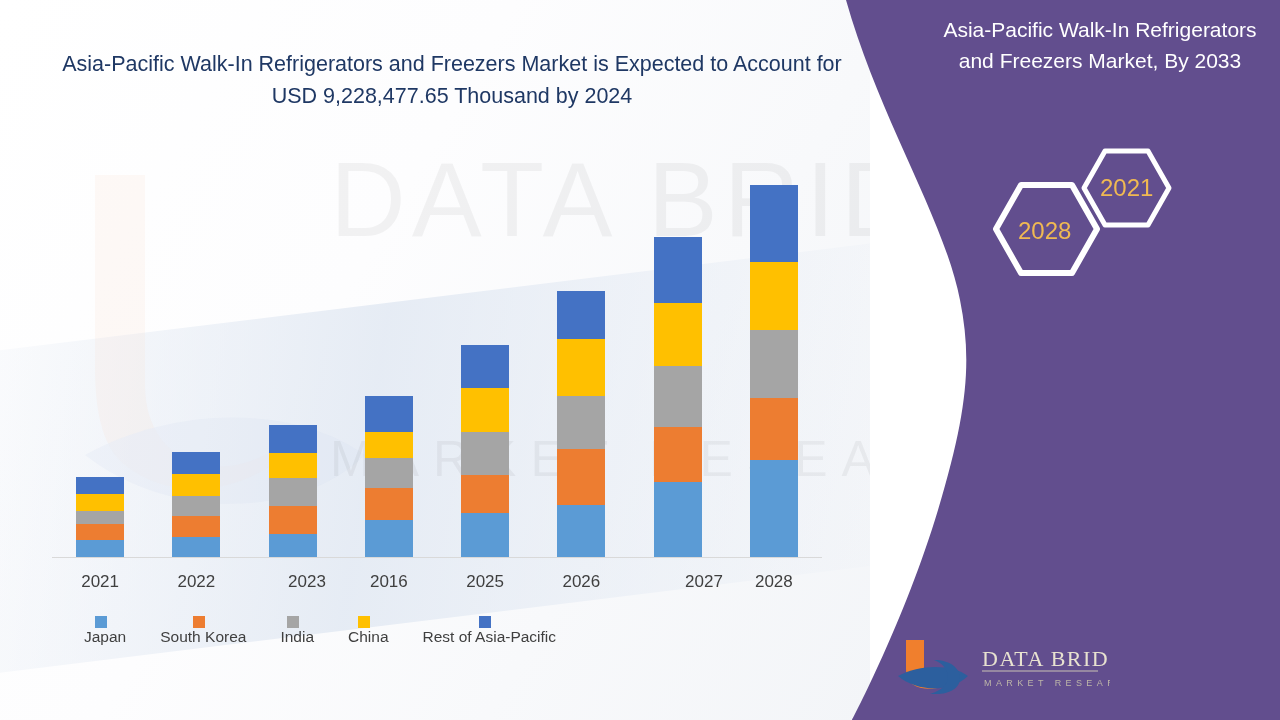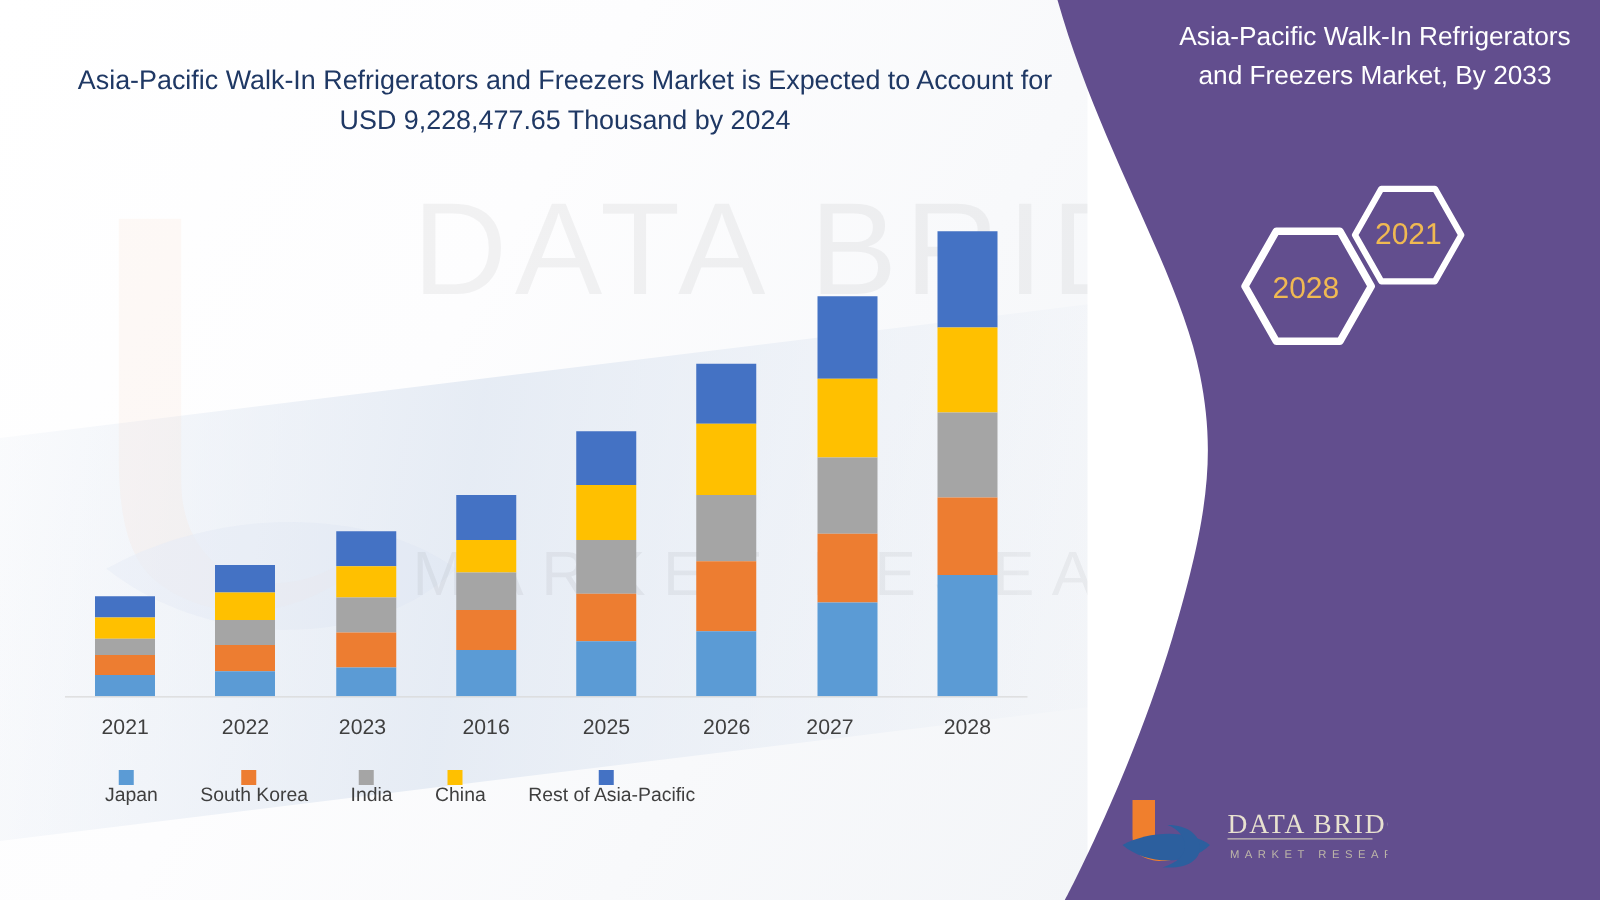--- a/index.html
+++ b/index.html
@@ -262,25 +262,25 @@
             <div class="seg" style="height: 68px; background: rgb(255, 192, 0);"></div>
             <div class="seg" style="height: 77px; background: rgb(68, 114, 196);"></div>
           </div>
         </div>
       <div id="baseline"></div>
     </div>
 
     <div id="xaxis">
         <div class="xlab" style="left: 48.125px;">2021</div>
         <div class="xlab" style="left: 144.375px;">2022</div>
-        <div class="xlab" style="left: 238px;">2023</div>
+        <div class="xlab" style="left: 255px;">2023</div>
         <div class="xlab" style="left: 336.875px;">2016</div>
         <div class="xlab" style="left: 433.125px;">2025</div>
         <div class="xlab" style="left: 529.375px;">2026</div>
-        <div class="xlab" style="left: 612px;">2027</div>
+        <div class="xlab" style="left: 652px;">2027</div>
         <div class="xlab" style="left: 721.875px;">2028</div>
       </div>
 
     <div id="legend">
         <div class="leg-item">
           <span class="leg-swatch" style="background: rgb(91, 155, 213);"></span>
           <span class="leg-label">Japan</span>
         </div>
         <div class="leg-item">
           <span class="leg-swatch" style="background: rgb(237, 125, 49);"></span>

